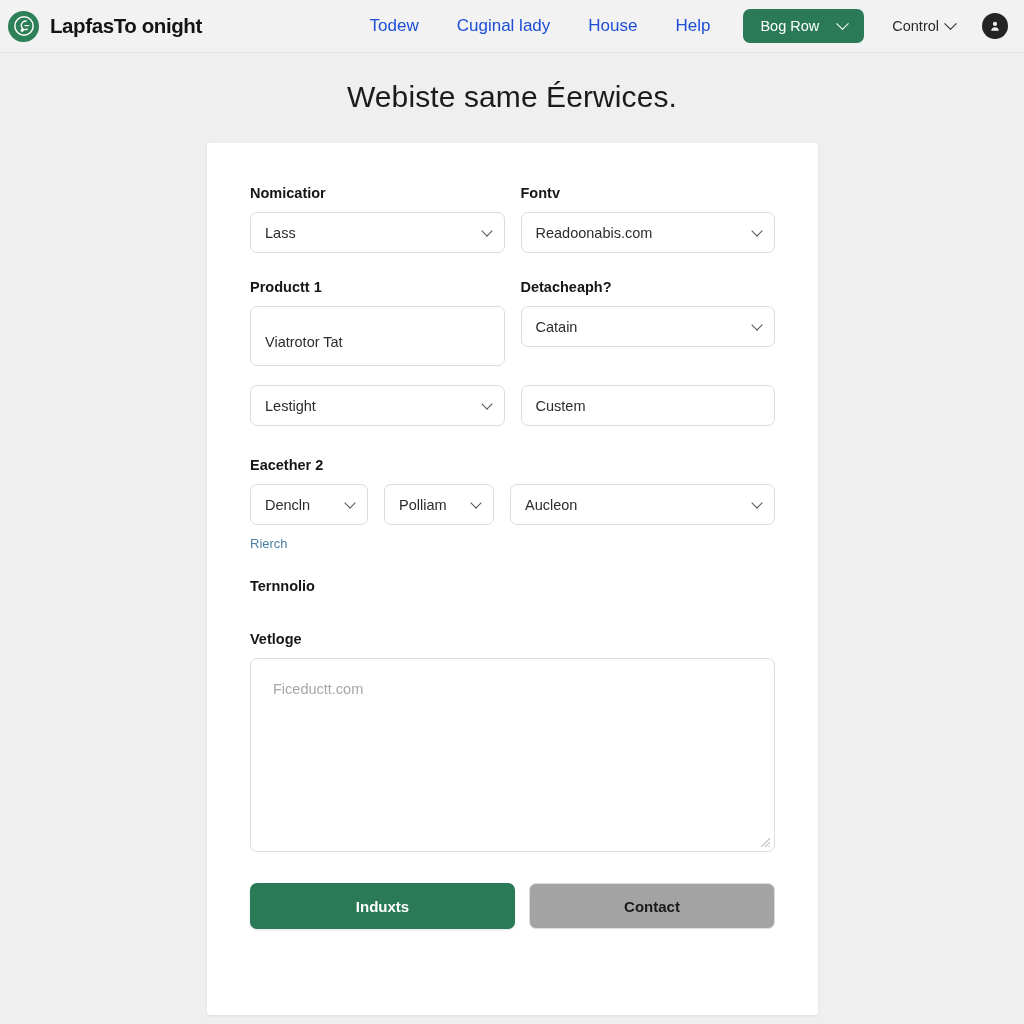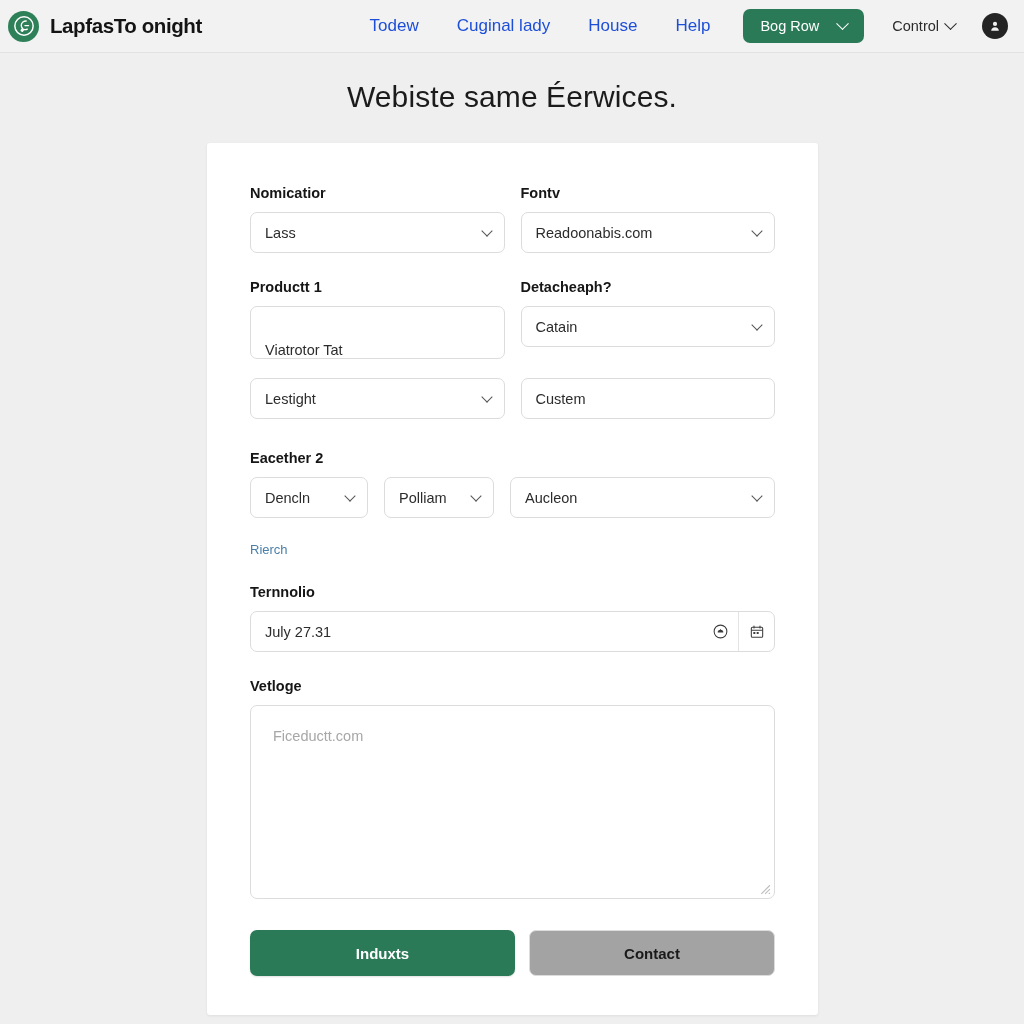--- a/index.html
+++ b/index.html
@@ -169,22 +169,22 @@
     font-size: 14.5px;
     color: #2c2c2c;
     padding: 0 14px;
     display: flex;
     align-items: center;
     position: relative;
     cursor: pointer;
   }
 
   .ctrl.tall {
-    height: 53px;
-    align-items: flex-end;
+    height: 60px;
+    align-items: center;
     padding-top: 11px;
     cursor: text;
   }
 
   .ctrl .val {
     overflow: hidden;
     text-overflow: ellipsis;
     white-space: nowrap;
   }
 
@@ -208,21 +208,21 @@
     display: flex;
     gap: 16px;
   }
   .triple .s1 { width: 118px; flex: 0 0 118px; }
   .triple .s2 { width: 110px; flex: 0 0 110px; }
   .triple .s3 { flex: 1; }
 
   .sub-link {
     font-size: 13px;
     color: #4a7fa8;
-    margin-top: 24px;
+    margin-top: 11px;
     display: inline-block;
     cursor: pointer;
     text-decoration: none;
   }
 
   
   .date-wrap {
     display: flex;
     width: 100%;
     height: 41px;
@@ -424,41 +424,20 @@
         </div>
       </div>
     </div>
     <a class="sub-link">Rierch</a>
   </div>
 
   <div class="gap-md"></div>
 
   <div>
     <div class="field-label">Ternnolio</div>
-    <div class="date-wrap">
-      <div class="date-input">
-        <span>July 27.31</span>
-      </div>
-      <div class="icon-btn">
-        <svg width="17" height="17" viewBox="0 0 24 24" aria-hidden="true">
-          <circle cx="12" cy="12" r="9" fill="none" stroke="#3d3d3d" stroke-width="1.5"></circle>
-          <path d="M8 13.5a4 4 0 0 1 8 0z" fill="#3d3d3d"></path>
-          <path d="M12 9.5v1.6" stroke="#3d3d3d" stroke-width="1.4" stroke-linecap="round"></path>
-        </svg>
-      </div>
-      <div class="icon-btn sep">
-        <svg width="16" height="16" viewBox="0 0 24 24" aria-hidden="true">
-          <rect x="3.5" y="5" width="17" height="15" rx="1.6" fill="none" stroke="#3d3d3d" stroke-width="1.6"></rect>
-          <path d="M3.5 9.5h17" stroke="#3d3d3d" stroke-width="1.6"></path>
-          <rect x="6.5" y="12" width="3" height="3" fill="#3d3d3d"></rect>
-          <rect x="11.5" y="12" width="3" height="3" fill="#3d3d3d"></rect>
-          <path d="M7.5 3v3M16.5 3v3" stroke="#3d3d3d" stroke-width="1.6" stroke-linecap="round"></path>
-        </svg>
-      </div>
-    </div>
   </div>
 
   <div class="gap-md"></div>
 
   <div>
     <div class="field-label">Vetloge</div>
     <div class="ta">
       <span>Ficeductt.com</span>
       <svg class="resize-grip" viewBox="0 0 12 12" aria-hidden="true">
         <path d="M11 3L3 11M11 6.5L6.5 11M11 10L10 11" stroke="#bdbdbd" stroke-width="1"></path>

